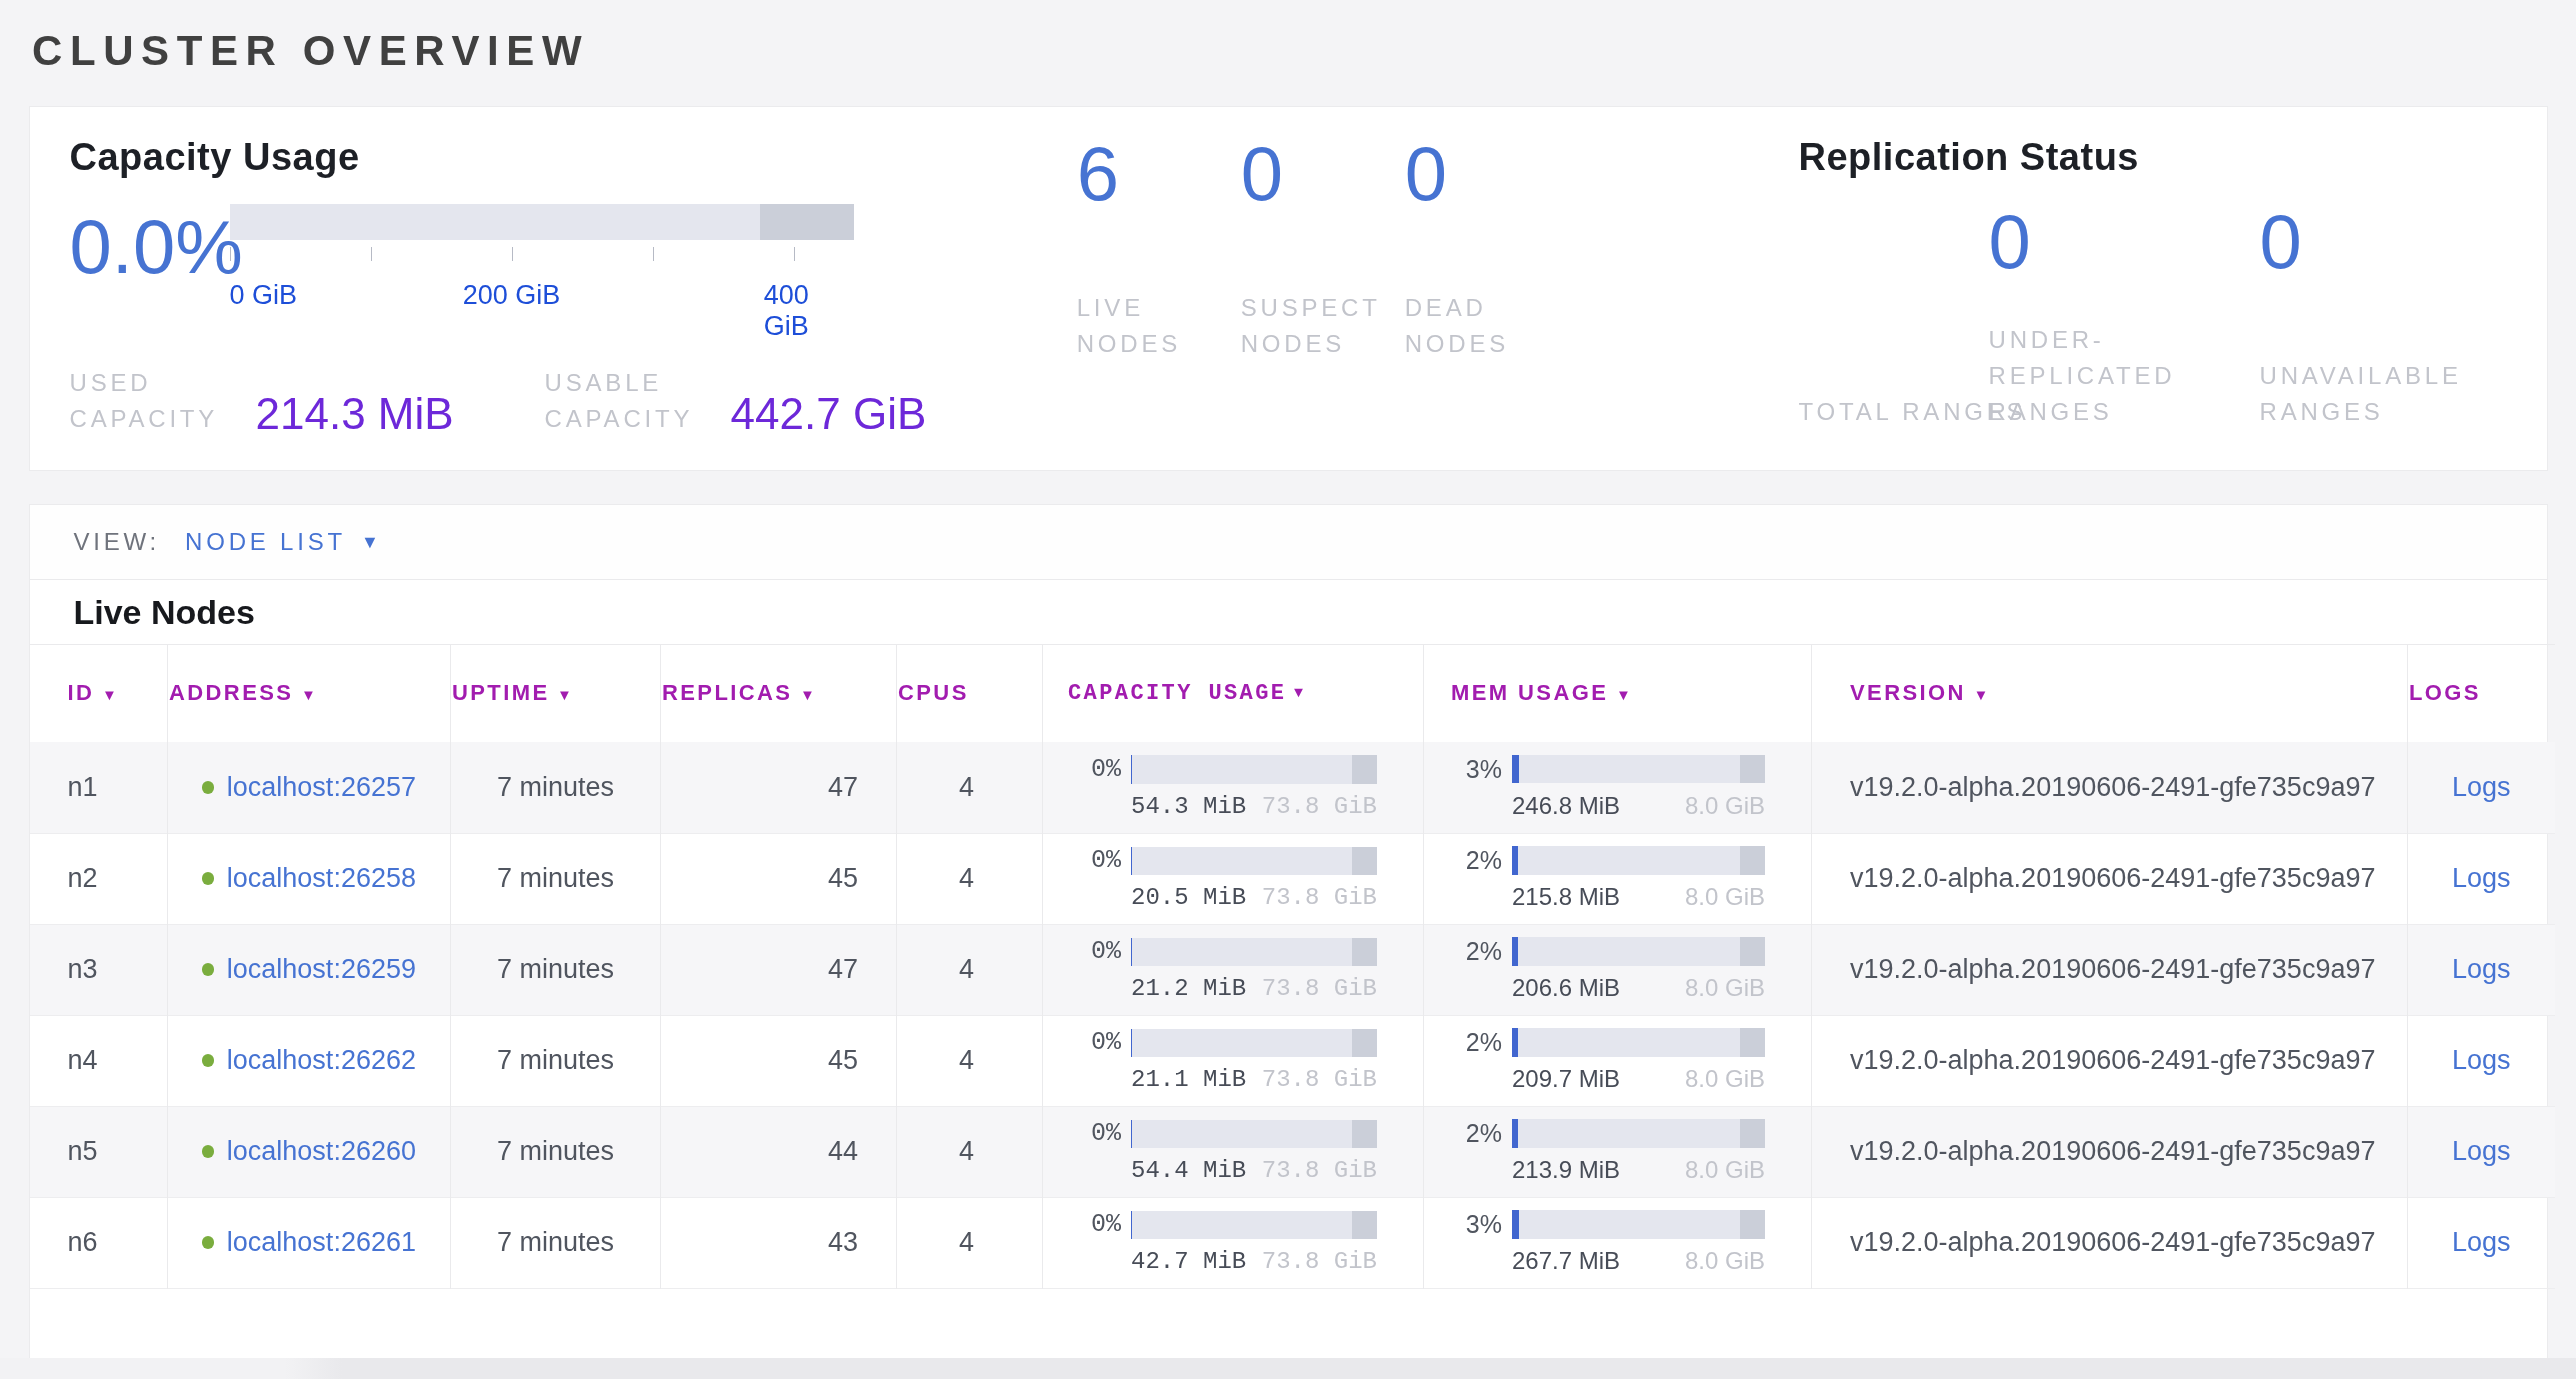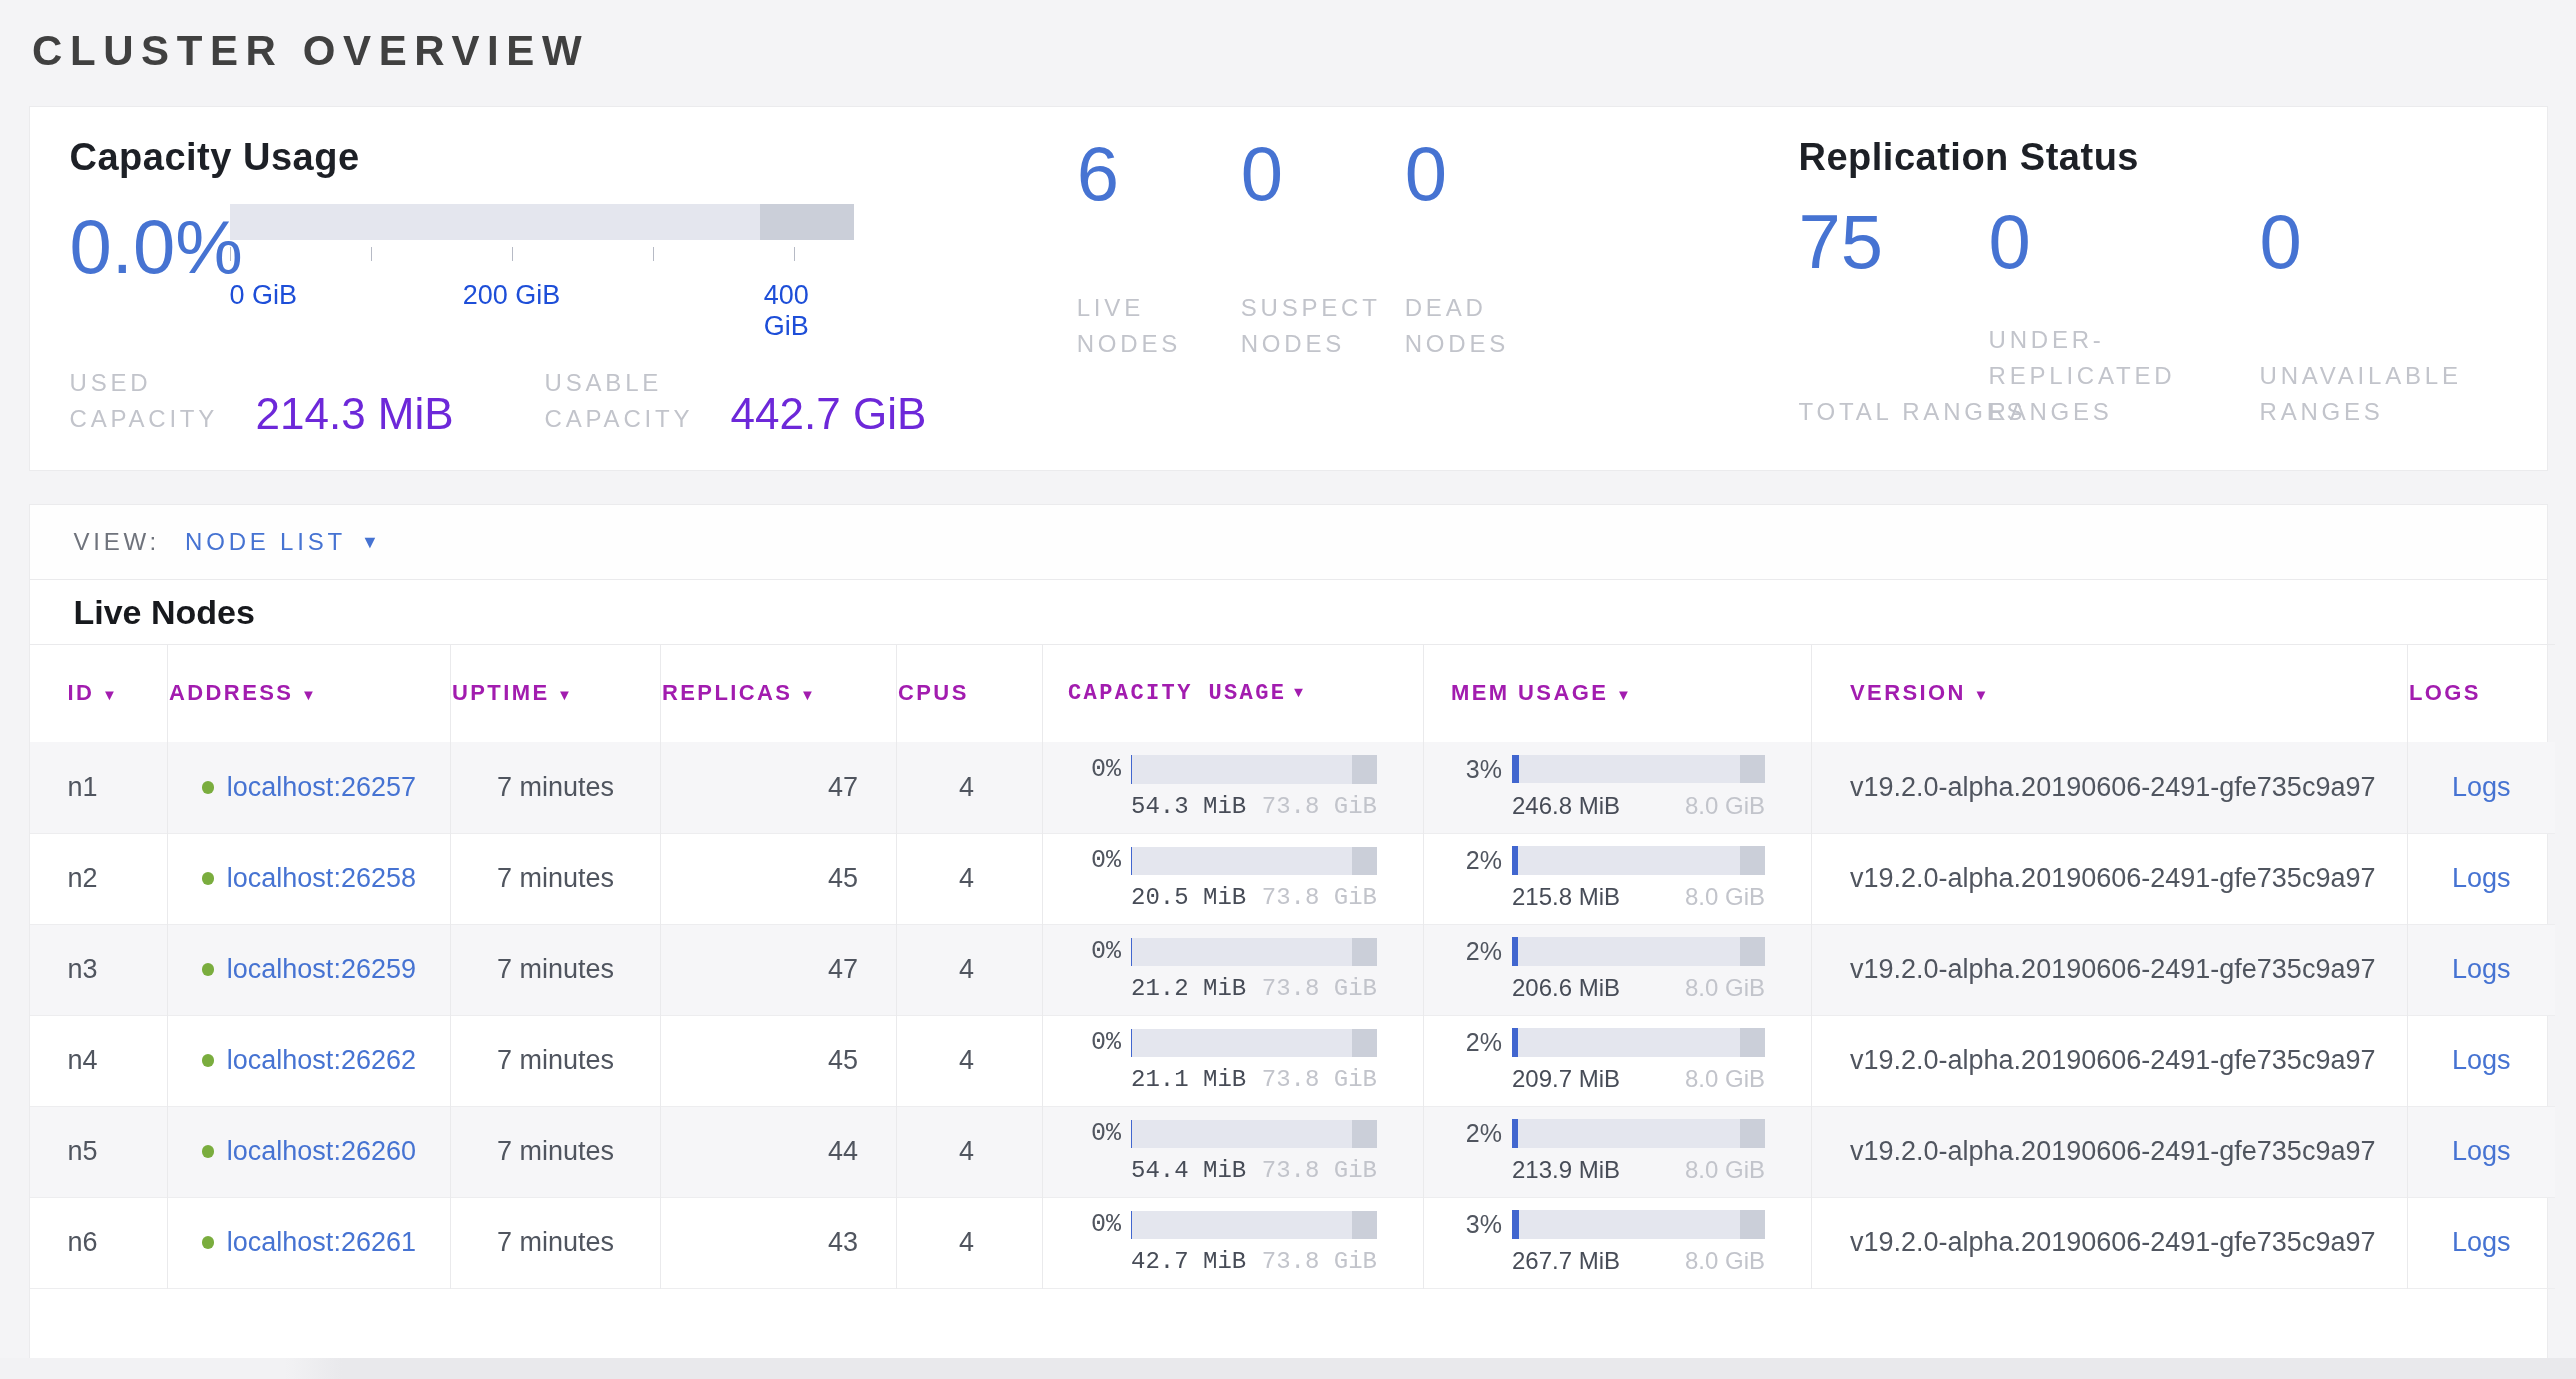--- a/index.html
+++ b/index.html
@@ -187,21 +187,20 @@
         <div class="stat-num">0</div>
         <div class="stat-label">DEAD NODES</div>
       </div>
     </div>
   </div>
 
   <div class="repl-panel">
     <h2 class="panel-h">Replication Status</h2>
     <div class="stats-row">
       <div class="stat-col w1">
-        <div class="stat-num">75</div>
         <div class="stat-label">TOTAL RANGES</div>
       </div>
       <div class="stat-col w2">
         <div class="stat-num">0</div>
         <div class="stat-label">UNDER-REPLICATED RANGES</div>
       </div>
       <div class="stat-col w3">
         <div class="stat-num">0</div>
         <div class="stat-label">UNAVAILABLE RANGES</div>
       </div>

